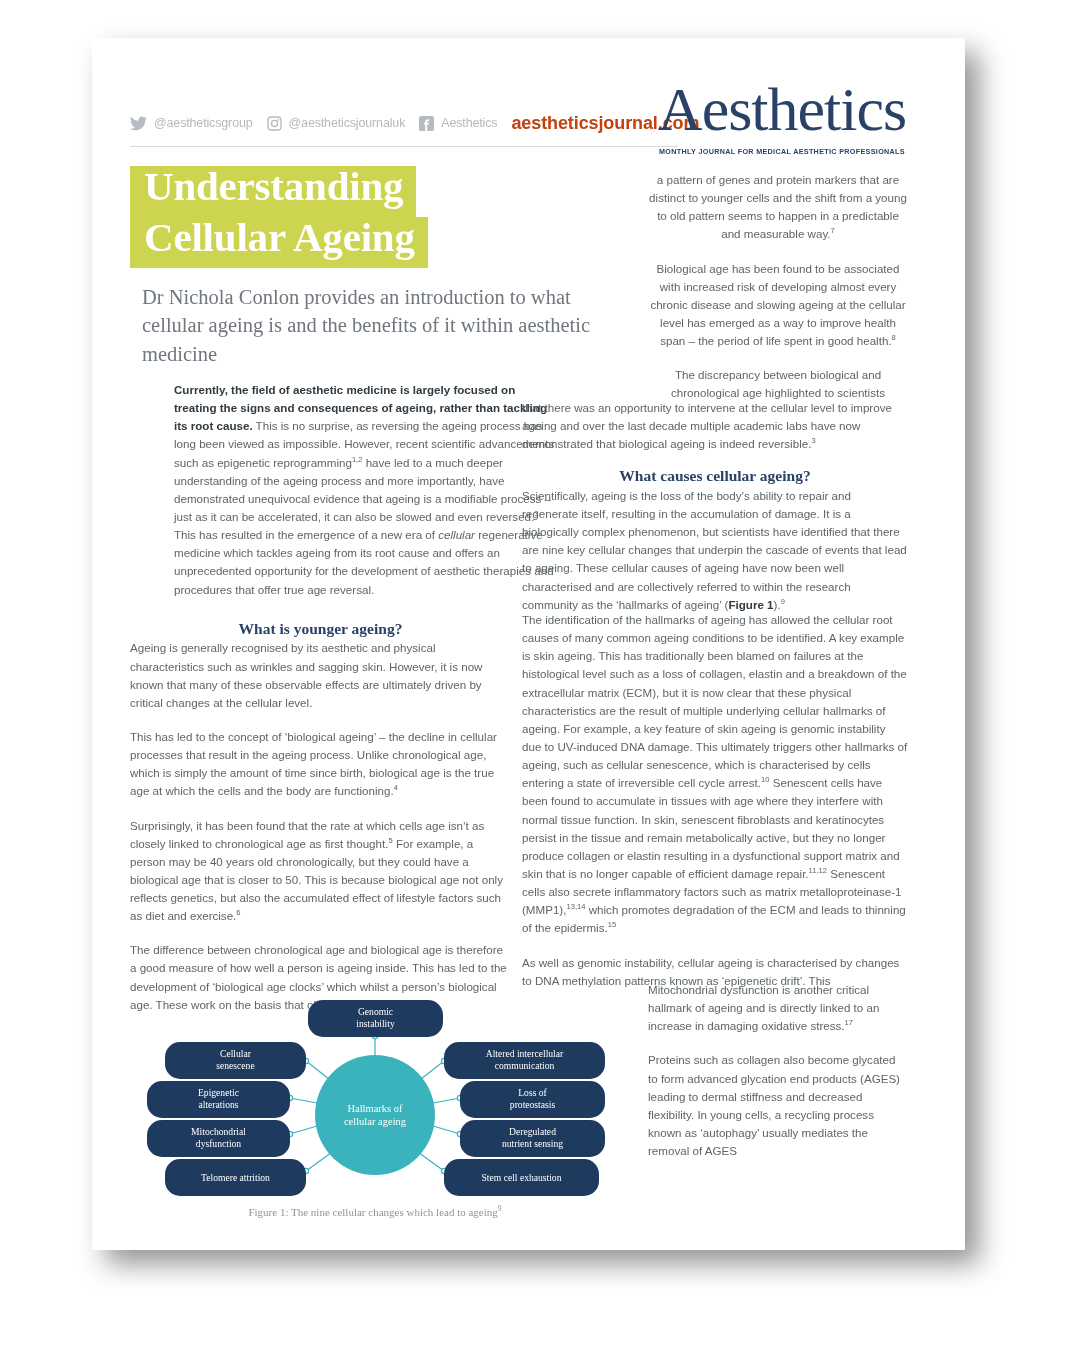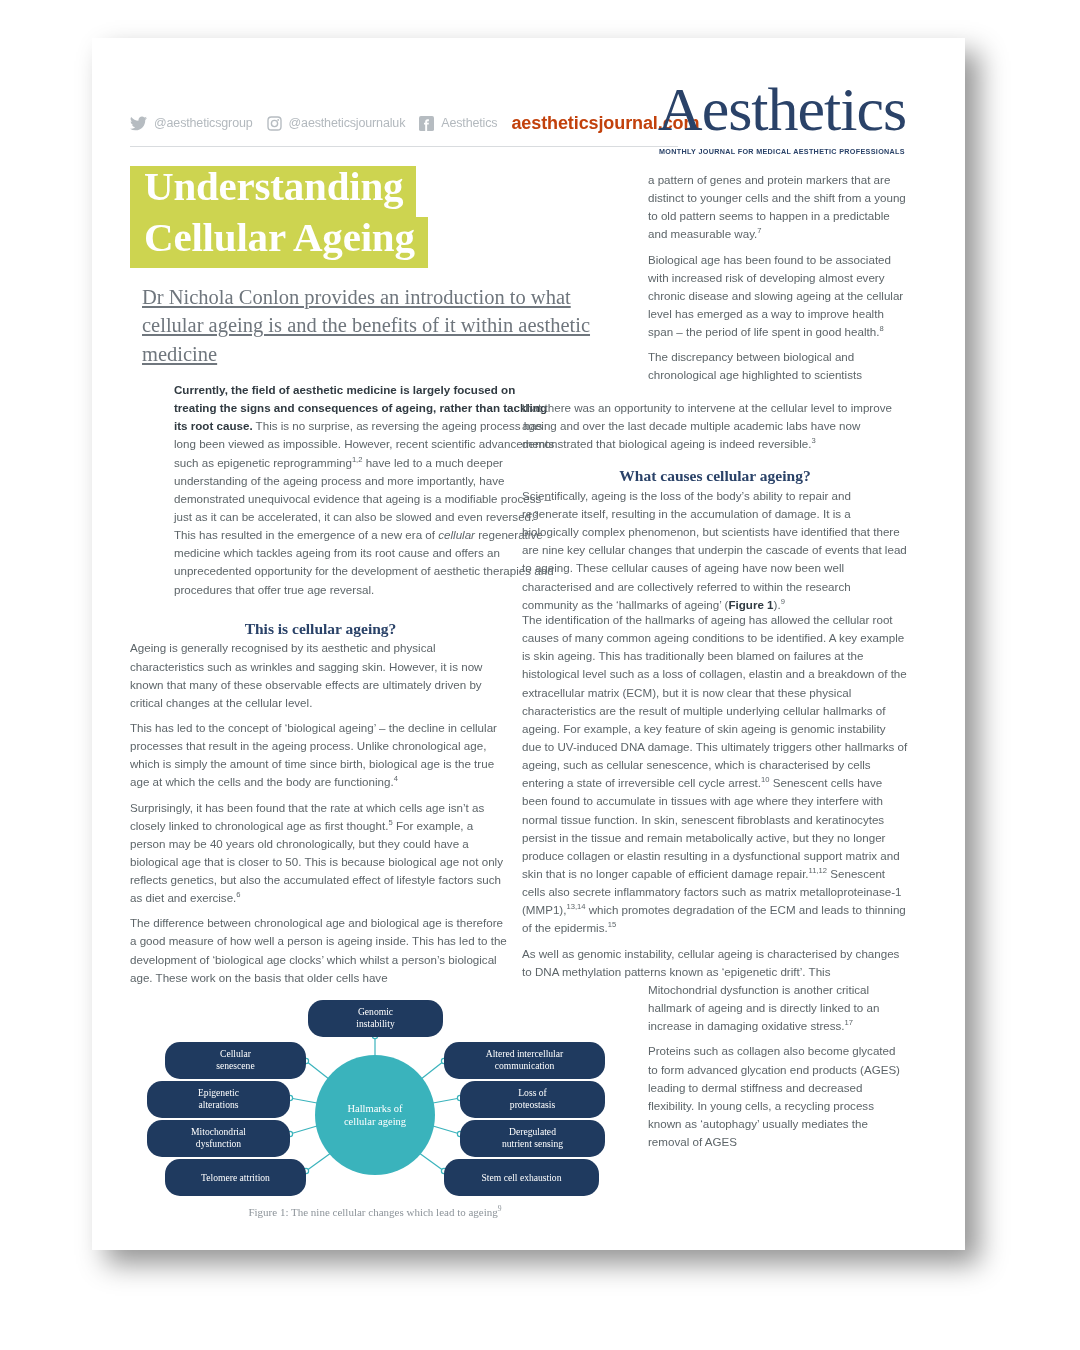--- a/index.html
+++ b/index.html
@@ -111,54 +111,53 @@
 
   .standfirst {
     position: absolute;
     left: 50px;
     top: 245px;
     width: 460px;
     font-family: "Liberation Serif", serif;
     font-size: 20.5px;
     line-height: 1.38;
     color: #6f767d;
-    text-decoration: underline;
   }
 
   
   .col {
     position: absolute;
     font-size: 11.6px;
     line-height: 1.565;
     color: #5d6569;
     text-align: left;
   }
   .col p { margin: 0; }
-  .col p + p { margin-top: 7px; }
+  .col p + p { margin-top: 16px; }
   .col b, .col strong { color: #303a41; font-weight: bold; }
   .col i, .col em { font-style: italic; }
   sup { font-size: 7.6px; vertical-align: super; line-height: 0; }
 
   h3.sec {
     font-family: "Liberation Serif", serif;
     font-size: 15.5px;
     font-weight: bold;
     color: #2a4268;
     margin: 0 0 1px 0;
     line-height: 1.25;
     text-align: center;
   }
   .gap { height: 13px; }
 
   
   #col-left-top  { left: 38px;  top: 343px; width: 381px; margin-left: 44px; }
   #col-left-mid  { left: 38px;  top: 581px; width: 381px; }
 
   
-  #col-right-narrow { left: 556px; top: 133px; width: 260px; }
+  #col-right-narrow { left: 556px; top: 133px; width: 260px; text-align: center; }
 
   
   #col-right-wide-a { left: 430px; top: 361px; width: 386px; }
   #col-right-wide-b { left: 430px; top: 573px; width: 386px; }
 
   
   #col-right-bottom { left: 556px; top: 943px; width: 260px; }
 
   
   .figure {
@@ -224,21 +223,21 @@
       <div class="hl-line">Understanding</div><br>
       <div class="hl-line">Cellular Ageing</div>
     </div>
     <div class="standfirst">Dr Nichola Conlon provides an introduction to what cellular ageing is and the benefits of it within aesthetic medicine</div>
 
     <div class="col" id="col-left-top">
       <p><b>Currently, the field of aesthetic medicine is largely focused on treating the signs and consequences of ageing, rather than tackling its root cause.</b><span> This is no surprise, as reversing the ageing process has long been viewed as impossible. However, recent scientific advancements such as epigenetic reprogramming</span><sup>1,2</sup><span> have led to a much deeper understanding of the ageing process and more importantly, have demonstrated unequivocal evidence that ageing is a modifiable process – just as it can be accelerated, it can also be slowed and even reversed.</span><sup>3</sup><span> This has resulted in the emergence of a new era of </span><i>cellular</i><span> regenerative medicine which tackles ageing from its root cause and offers an unprecedented opportunity for the development of aesthetic therapies and procedures that offer true age reversal.</span></p>
     </div>
 
     <div class="col" id="col-left-mid">
-      <h3 class="sec">This is cellular ageing?</h3>
+      <h3 class="sec">What is younger ageing?</h3>
       <p>Ageing is generally recognised by its aesthetic and physical characteristics such as wrinkles and sagging skin. However, it is now known that many of these observable effects are ultimately driven by critical changes at the cellular level.</p>
       <p><span>This has led to the concept of ‘biological ageing’ – the decline in cellular processes that result in the ageing process. Unlike chronological age, which is simply the amount of time since birth, biological age is the true age at which the cells and the body are functioning.</span><sup>4</sup></p>
       <p><span>Surprisingly, it has been found that the rate at which cells age isn’t as closely linked to chronological age as first thought.</span><sup>5</sup><span> For example, a person may be 40 years old chronologically, but they could have a biological age that is closer to 50. This is because biological age not only reflects genetics, but also the accumulated effect of lifestyle factors such as diet and exercise.</span><sup>6</sup></p>
       <p>The difference between chronological age and biological age is therefore a good measure of how well a person is ageing inside. This has led to the development of ‘biological age clocks’ which whilst a person’s biological age. These work on the basis that older cells have</p>
     </div>
 
     <div class="col" id="col-right-narrow">
       <p><span>a pattern of genes and protein markers that are distinct to younger cells and the shift from a young to old pattern seems to happen in a predictable and measurable way.</span><sup>7</sup></p>
       <p><span>Biological age has been found to be associated with increased risk of developing almost every chronic disease and slowing ageing at the cellular level has emerged as a way to improve health span – the period of life spent in good health.</span><sup>8</sup></p>
       <p>The discrepancy between biological and chronological age highlighted to scientists</p>

